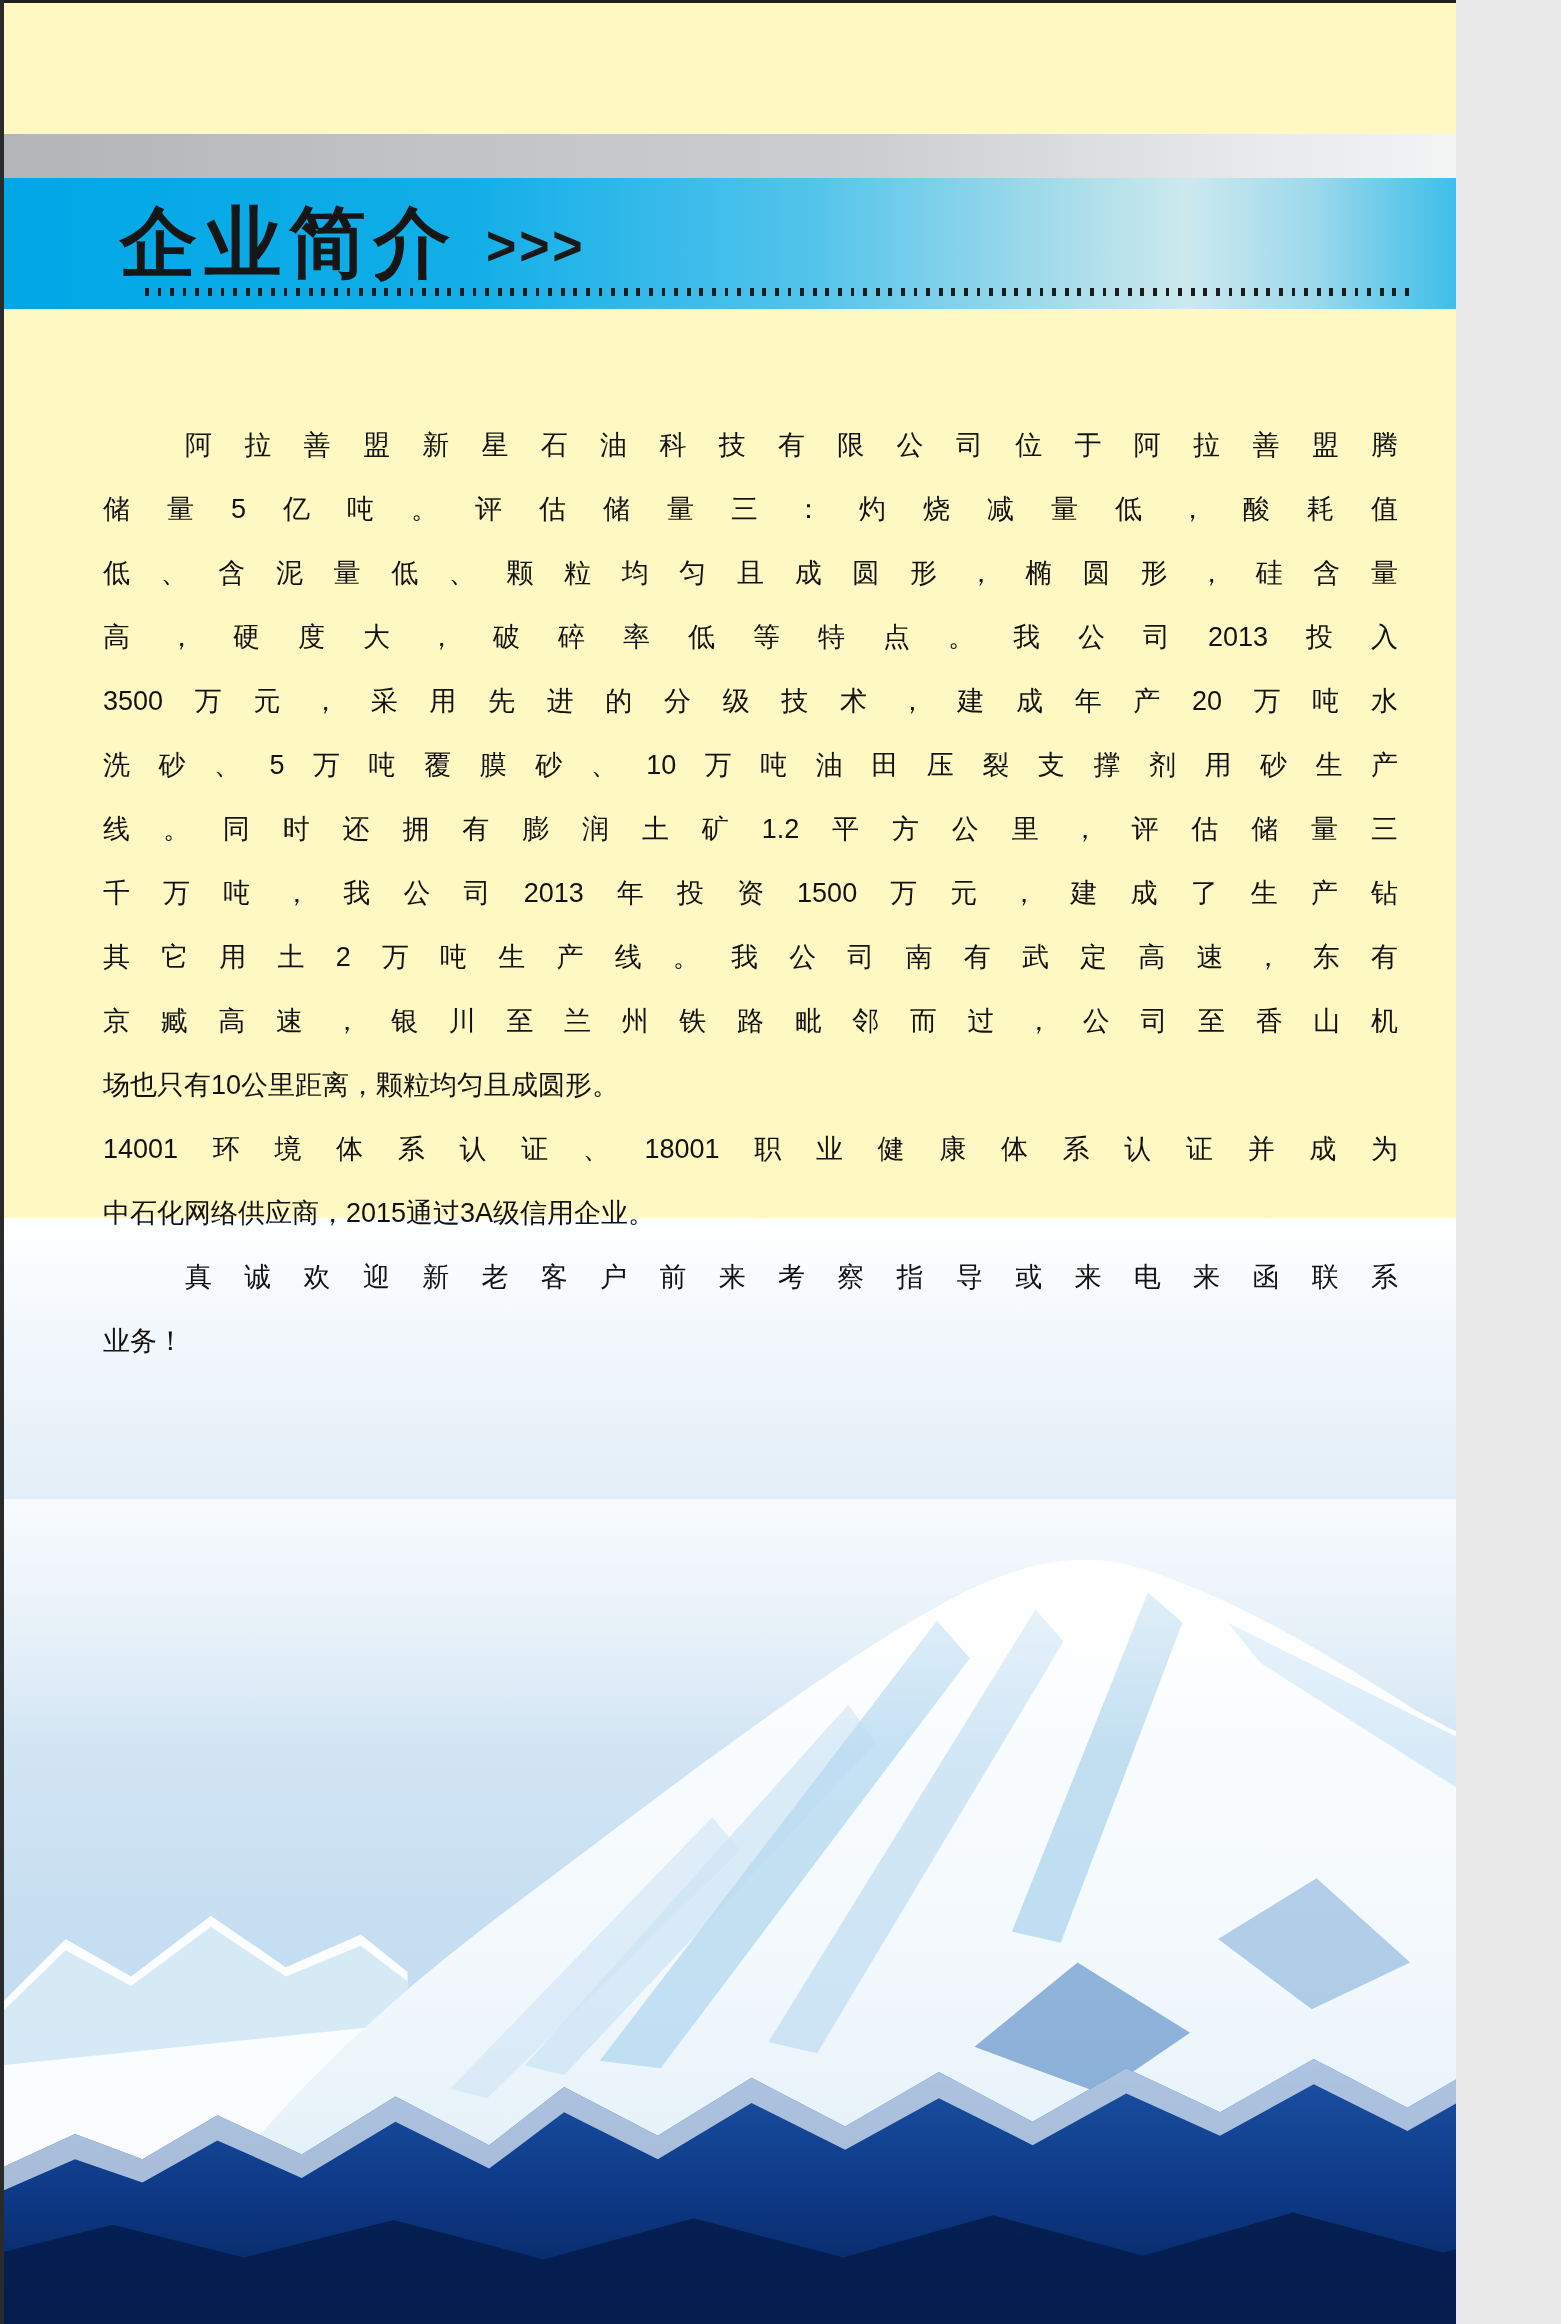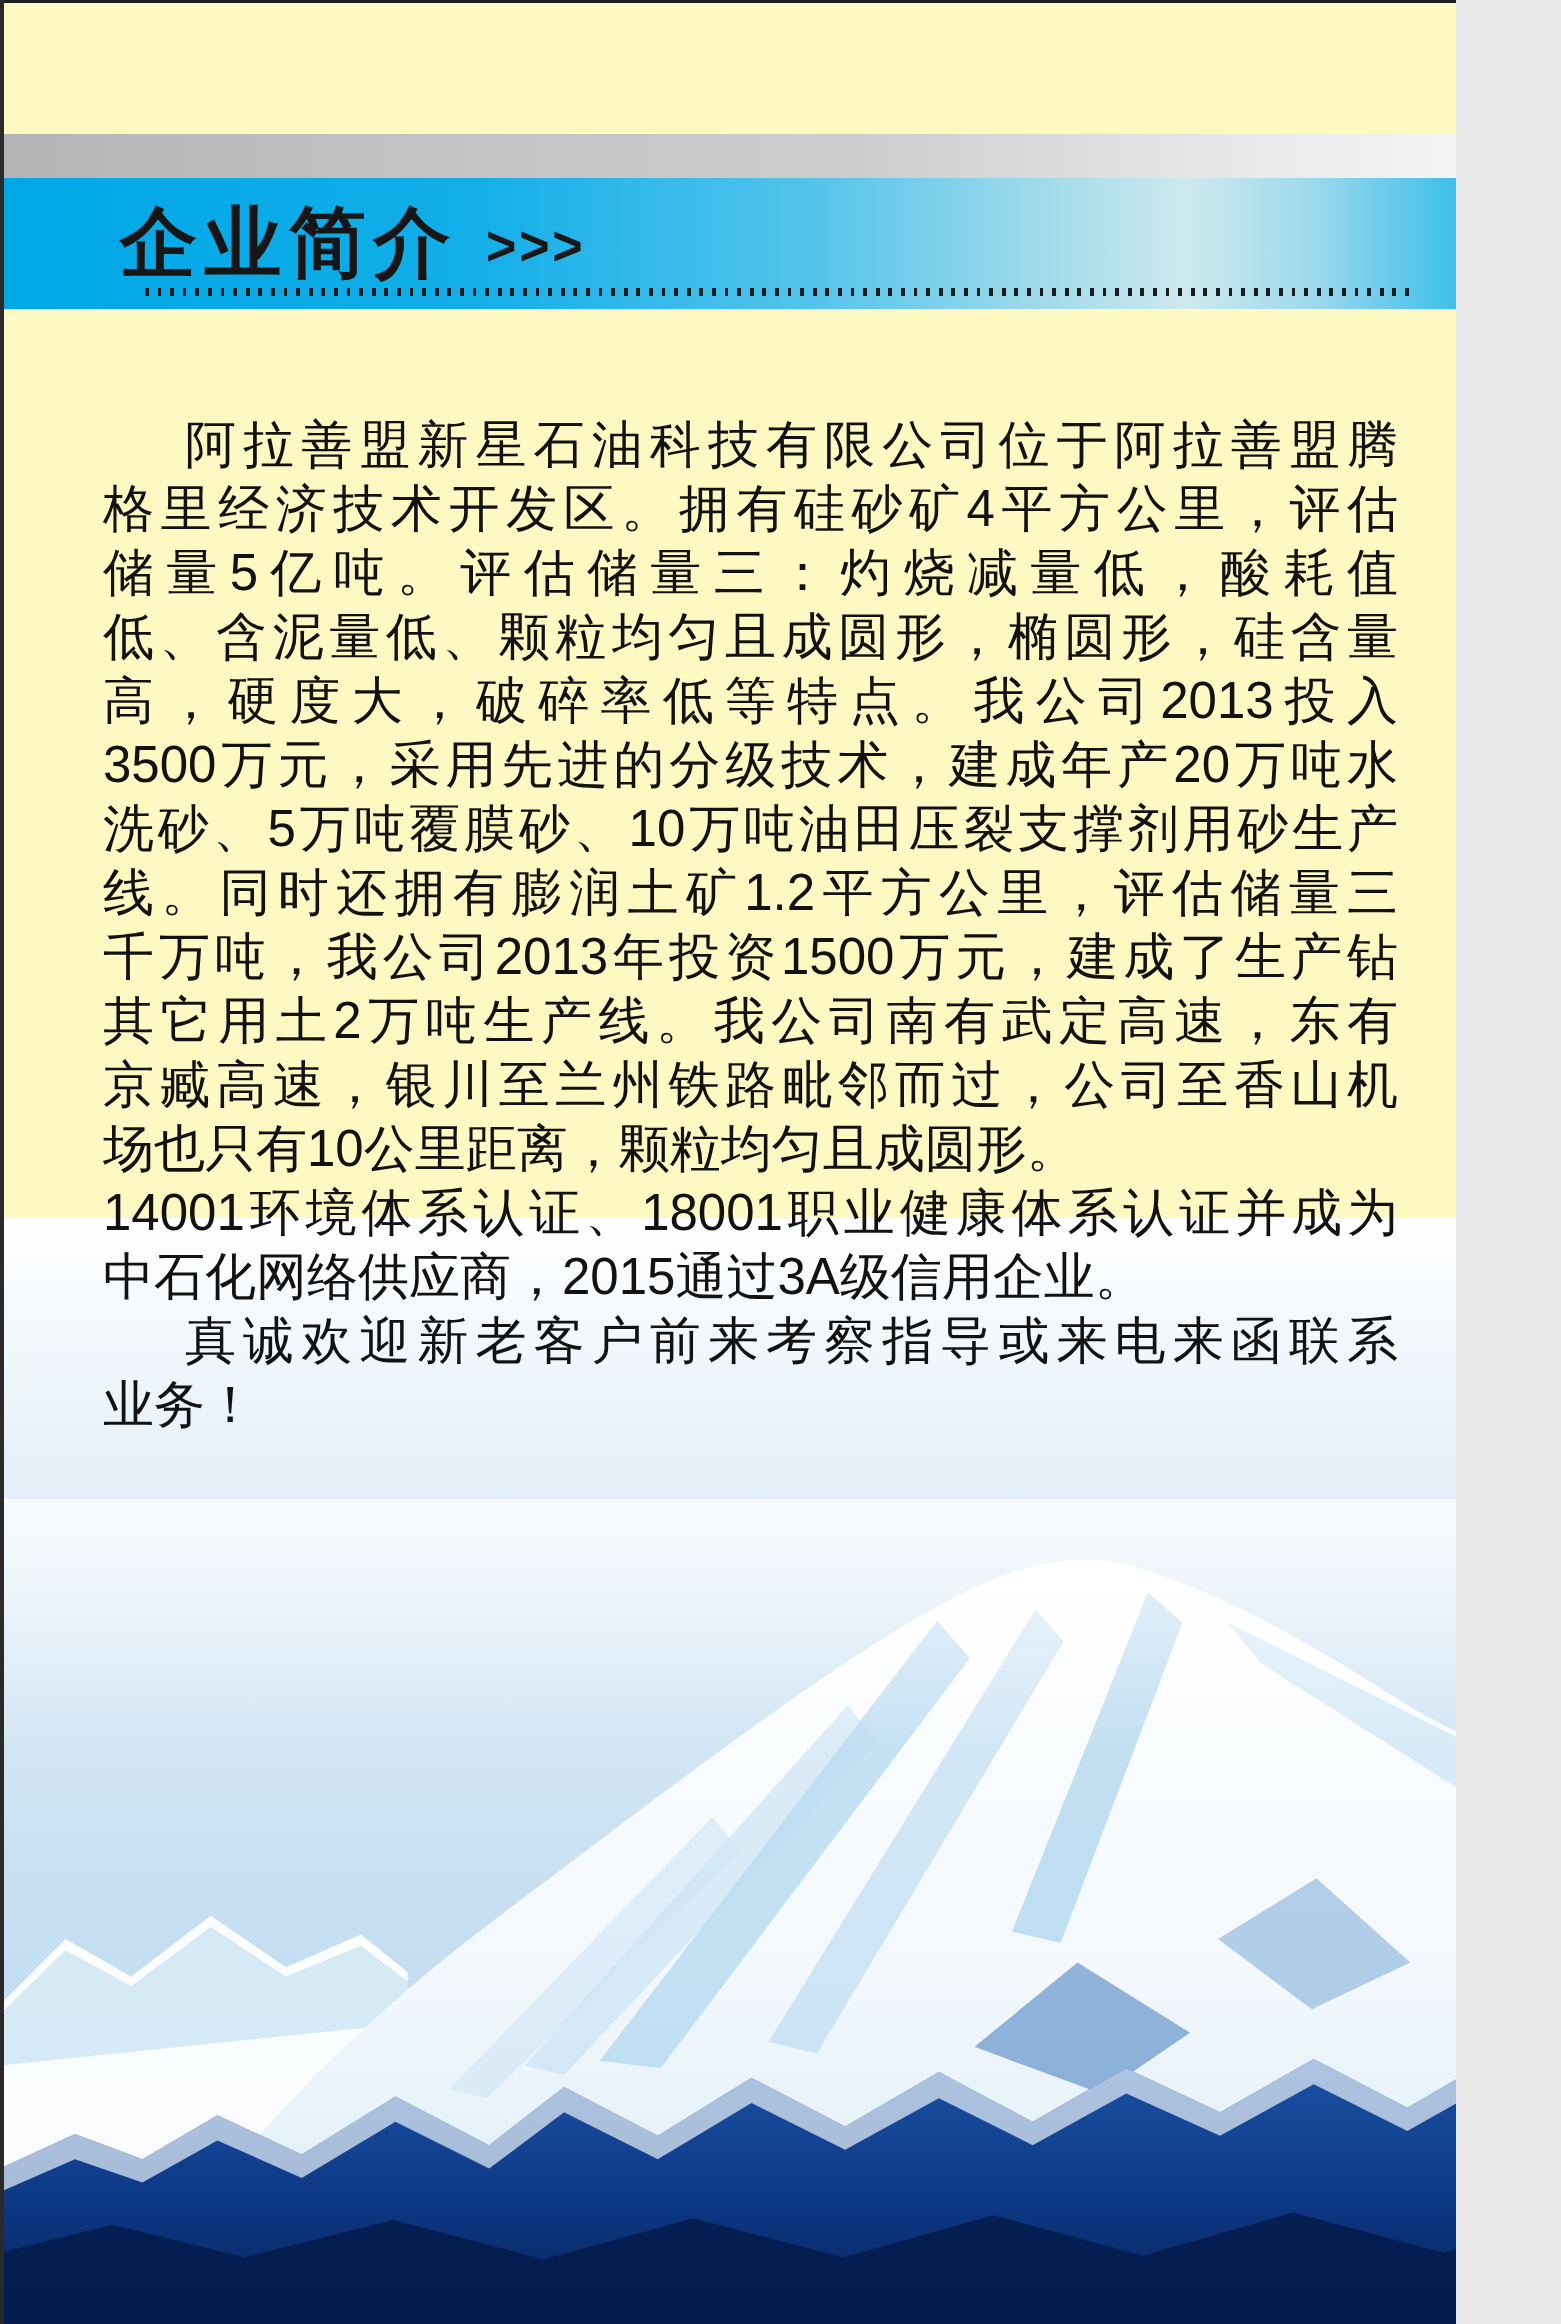--- a/index.html
+++ b/index.html
@@ -41,21 +41,21 @@
     position:absolute;left:145px;top:110px;width:1265px;height:8.4px;
     background:repeating-linear-gradient(90deg,#1c1c1c 0 3.7px,transparent 3.7px 12.6px);
   }
 
   
   .body-text{
     position:absolute;left:103px;top:413px;width:1295px;z-index:10;
     color:#121212;
   }
   .tline{
-    height:64px;line-height:64px;font-size:51px;
+    height:64px;line-height:64px;font-size:27px;
     white-space:nowrap;text-align:left;
   }
   .tline.j{
     white-space:normal;
     text-align:justify;
     text-align-last:justify;
     text-justify:inter-character;
   }
   .tline.ind{text-indent:82px;}
 
@@ -133,21 +133,20 @@
                L1102 990 L1002 940 L902 995 L802 945 L702 1005 L602 955 L522 1015 L422 965
                L322 1025 L232 985 L152 1030 L80 1005 L0 1040 Z" fill="#eaf4fb" opacity="0.7"></path>
 
       <path d="M0 1105 L120 1075 L260 1110 L420 1070 L580 1112 L740 1068 L900 1110 L1060 1065
                L1220 1108 L1380 1062 L1540 1105 L1667 1070 L1667 1181 L0 1181 Z" fill="#041d4e" opacity="0.9"></path>
     </svg>
   </div>
 
   <div class="body-text">
       <div class="tline j ind">阿拉善盟新星石油科技有限公司位于阿拉善盟腾</div>
-      <div class="tline j">格里经济技术开发区。拥有硅砂矿4平方公里，评估</div>
       <div class="tline j">储量5亿吨。评估储量三：灼烧减量低，酸耗值</div>
       <div class="tline j">低、含泥量低、颗粒均匀且成圆形，椭圆形，硅含量</div>
       <div class="tline j">高，硬度大，破碎率低等特点。我公司2013投入</div>
       <div class="tline j">3500万元，采用先进的分级技术，建成年产20万吨水</div>
       <div class="tline j">洗砂、5万吨覆膜砂、10万吨油田压裂支撑剂用砂生产</div>
       <div class="tline j">线。同时还拥有膨润土矿1.2平方公里，评估储量三</div>
       <div class="tline j">千万吨，我公司2013年投资1500万元，建成了生产钻</div>
       <div class="tline j">其它用土2万吨生产线。我公司南有武定高速，东有</div>
       <div class="tline j">京臧高速，银川至兰州铁路毗邻而过，公司至香山机</div>
       <div class="tline">场也只有10公里距离，颗粒均匀且成圆形。</div>

